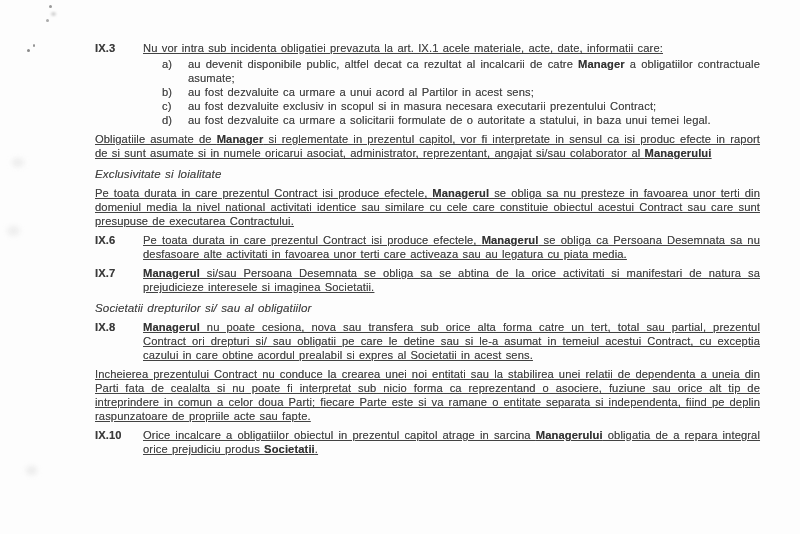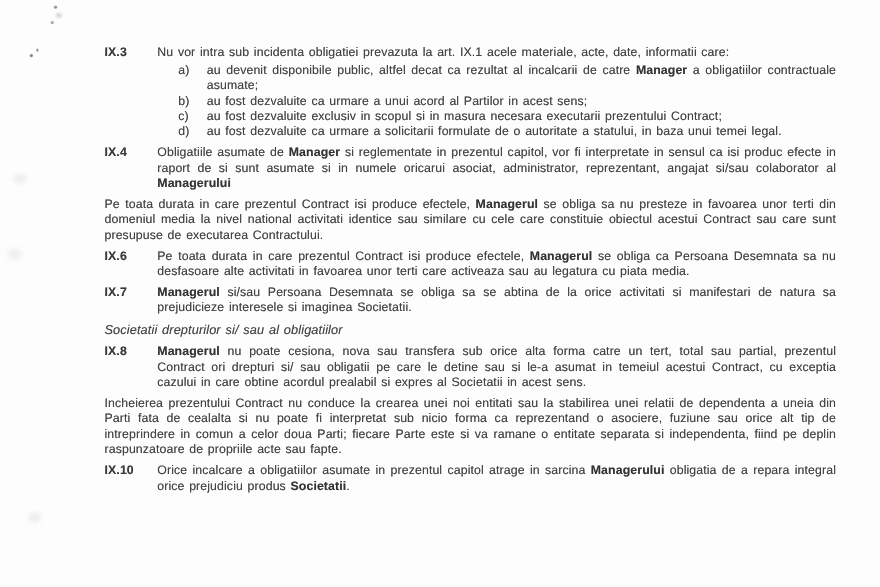--- a/index.html
+++ b/index.html
@@ -29,21 +29,21 @@
   .clause-row + .subitem-row { margin-top: 2px; }
   .heading { margin-top: 7px; }
 
   .clause-row { display: flex; }
   .clause-num {
     flex: none;
     width: 48px;
     font-weight: bold;
     color: #3a3a3a;
   }
-  .clause-text { flex: 1; text-align: justify; }
+  .clause-text { flex: 1; text-align: justify; text-decoration: underline; }
 
   .subitem-row { display: flex; margin-left: 67px; }
   .subitem-letter { flex: none; width: 26px; }
   .subitem-text { flex: 1; text-align: justify; }
 
   .heading {
     font-style: italic;
     font-size: 11.6px;
     color: #464646;
   }
@@ -75,23 +75,23 @@
       </div>
       <div class="block subitem-row">
         <div class="subitem-letter">c)</div>
         <div class="subitem-text"><span>au fost dezvaluite exclusiv in scopul si in masura necesara executarii prezentului Contract;</span></div>
       </div>
       <div class="block subitem-row">
         <div class="subitem-letter">d)</div>
         <div class="subitem-text"><span>au fost dezvaluite ca urmare a solicitarii formulate de o autoritate a statului, in baza unui temei legal.</span></div>
       </div>
       <div class="block clause-row">
-        <div class="clause-num">IX.4</div>
         <div class="clause-text"><span>Obligatiile asumate de </span><span class="b">Manager</span><span> si reglementate in prezentul capitol, vor fi interpretate in sensul ca isi produc efecte in raport de si sunt asumate si in numele oricarui asociat, administrator, reprezentant, angajat si/sau colaborator al </span><span class="b">Managerului</span></div>
       </div>
+      <div class="block heading"><span>Exclusivitate si loialitate</span></div>
       <div class="block clause-row">
         <div class="clause-text"><span>Pe toata durata in care prezentul Contract isi produce efectele, </span><span class="b">Managerul</span><span> se obliga sa nu presteze in favoarea unor terti din domeniul media la nivel national activitati identice sau similare cu cele care constituie obiectul acestui Contract sau care sunt presupuse de executarea Contractului.</span></div>
       </div>
       <div class="block clause-row">
         <div class="clause-num">IX.6</div>
         <div class="clause-text"><span>Pe toata durata in care prezentul Contract isi produce efectele, </span><span class="b">Managerul</span><span> se obliga ca Persoana Desemnata sa nu desfasoare alte activitati in favoarea unor terti care activeaza sau au legatura cu piata media.</span></div>
       </div>
       <div class="block clause-row">
         <div class="clause-num">IX.7</div>
         <div class="clause-text"><span class="b">Managerul</span><span> si/sau Persoana Desemnata se obliga sa se abtina de la orice activitati si manifestari de natura sa prejudicieze interesele si imaginea Societatii.</span></div>
@@ -99,21 +99,21 @@
       <div class="block heading"><span>Societatii drepturilor si/ sau al obligatiilor</span></div>
       <div class="block clause-row">
         <div class="clause-num">IX.8</div>
         <div class="clause-text"><span class="b">Managerul</span><span> nu poate cesiona, nova sau transfera sub orice alta forma catre un tert, total sau partial, prezentul Contract ori drepturi si/ sau obligatii pe care le detine sau si le-a asumat in temeiul acestui Contract, cu exceptia cazului in care obtine acordul prealabil si expres al Societatii in acest sens.</span></div>
       </div>
       <div class="block clause-row">
         <div class="clause-text"><span>Incheierea prezentului Contract nu conduce la crearea unei noi entitati sau la stabilirea unei relatii de dependenta a uneia din Parti fata de cealalta si nu poate fi interpretat sub nicio forma ca reprezentand o asociere, fuziune sau orice alt tip de intreprindere in comun a celor doua Parti; fiecare Parte este si va ramane o entitate separata si independenta, fiind pe deplin raspunzatoare de propriile acte sau fapte.</span></div>
       </div>
       <div class="block clause-row">
         <div class="clause-num">IX.10</div>
-        <div class="clause-text"><span>Orice incalcare a obligatiilor asumate in prezentul capitol atrage in sarcina </span><span class="b">Managerului</span><span> obligatia de a repara integral orice prejudiciu produs </span><span class="b">Societatii</span><span>.</span></div>
+        <div class="clause-text"><span>Orice incalcare a obligatiilor obiectul in prezentul capitol atrage in sarcina </span><span class="b">Managerului</span><span> obligatia de a repara integral orice prejudiciu produs </span><span class="b">Societatii</span><span>.</span></div>
       </div>
     </div>
 <div class="speck" style="left: 49px; top: 5px; width: 3px; height: 3px; background: rgb(154, 154, 154); filter: blur(0.5px);"></div>
     <div class="speck" style="left: 51px; top: 12px; width: 5px; height: 4px; background: rgb(210, 210, 210); filter: blur(1px);"></div>
     <div class="speck" style="left: 46px; top: 19px; width: 3px; height: 3px; background: rgb(171, 171, 171); filter: blur(0.5px);"></div>
     <div class="speck" style="left: 33px; top: 44px; width: 2px; height: 3px; background: rgb(143, 143, 143); filter: blur(0.4px);"></div>
     <div class="speck" style="left: 27px; top: 49px; width: 3px; height: 3px; background: rgb(138, 138, 138); filter: blur(0.4px);"></div>
     <div class="speck" style="left: 12px; top: 158px; width: 12px; height: 9px; background: rgb(237, 237, 237); filter: blur(2.5px);"></div>
     <div class="speck" style="left: 7px; top: 226px; width: 13px; height: 10px; background: rgb(238, 238, 238); filter: blur(2.5px);"></div>
     <div class="speck" style="left: 26px; top: 466px; width: 11px; height: 9px; background: rgb(236, 236, 236); filter: blur(2.5px);"></div>

